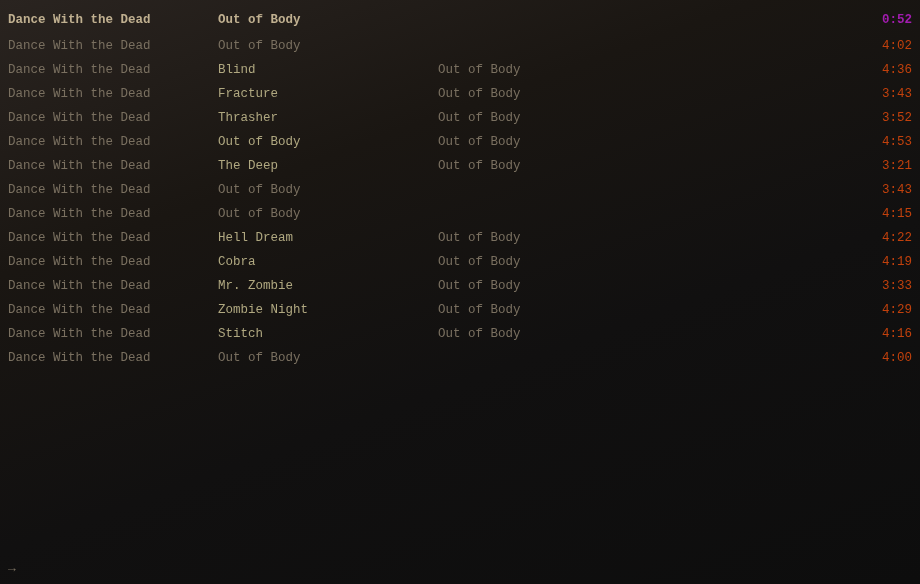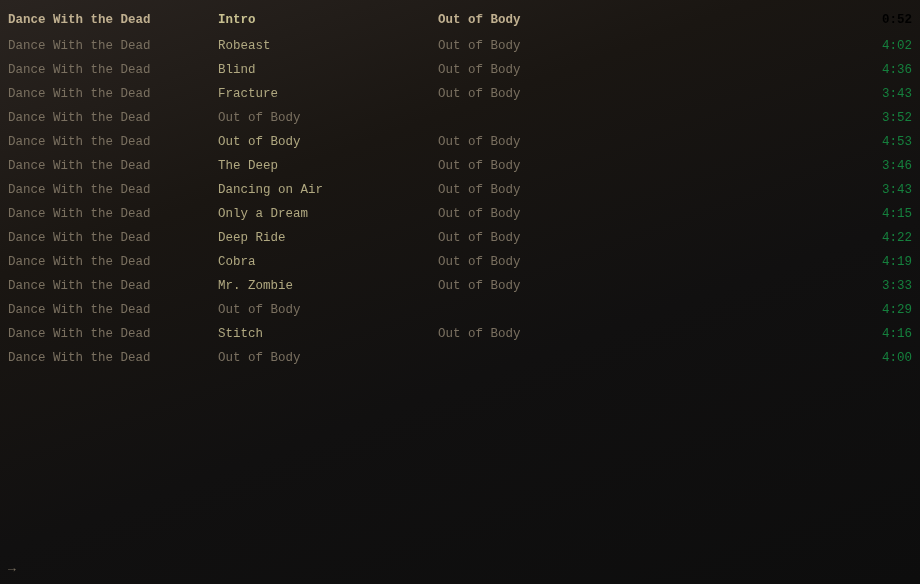--- a/index.html
+++ b/index.html
@@ -65,116 +65,114 @@
       font-size: 12.5px;
     }
 
     .track-row.header .col-album {
       color: #c0b090;
     }
 
     .col-duration {
       width: 60px;
       text-align: right;
-      color: #15803d;
+      color: #c2410c;
       font-size: 12.5px;
     }
 
     .track-row.header .col-duration {
-      color: #000000;
+      color: #a21caf;
     }
 
     .arrow-indicator {
       position: absolute;
       bottom: 8px;
       left: 8px;
       color: #7a7060;
       font-size: 13px;
     }
   </style>
 </head>
 <body>
 
 <div class="track-list">
 
   <div class="track-row header">
     <div class="col-artist">Dance With the Dead</div>
-    <div class="col-title">Intro</div>
     <div class="col-album">Out of Body</div>
     <div class="col-duration">0:52</div>
   </div>
 
   <div id="track-rows">
       <div class="track-row">
         <div class="col-artist">Dance With the Dead</div>
-        <div class="col-title">Robeast</div>
         <div class="col-album">Out of Body</div>
         <div class="col-duration">4:02</div>
       </div>
       <div class="track-row">
         <div class="col-artist">Dance With the Dead</div>
         <div class="col-title">Blind</div>
         <div class="col-album">Out of Body</div>
         <div class="col-duration">4:36</div>
       </div>
       <div class="track-row">
         <div class="col-artist">Dance With the Dead</div>
         <div class="col-title">Fracture</div>
         <div class="col-album">Out of Body</div>
         <div class="col-duration">3:43</div>
       </div>
       <div class="track-row">
         <div class="col-artist">Dance With the Dead</div>
+        <div class="col-title">Thrasher</div>
         <div class="col-album">Out of Body</div>
         <div class="col-duration">3:52</div>
       </div>
       <div class="track-row">
         <div class="col-artist">Dance With the Dead</div>
         <div class="col-title">Out of Body</div>
         <div class="col-album">Out of Body</div>
         <div class="col-duration">4:53</div>
       </div>
       <div class="track-row">
         <div class="col-artist">Dance With the Dead</div>
         <div class="col-title">The Deep</div>
         <div class="col-album">Out of Body</div>
-        <div class="col-duration">3:46</div>
+        <div class="col-duration">3:21</div>
       </div>
       <div class="track-row">
         <div class="col-artist">Dance With the Dead</div>
-        <div class="col-title">Dancing on Air</div>
         <div class="col-album">Out of Body</div>
         <div class="col-duration">3:43</div>
       </div>
       <div class="track-row">
         <div class="col-artist">Dance With the Dead</div>
-        <div class="col-title">Only a Dream</div>
         <div class="col-album">Out of Body</div>
         <div class="col-duration">4:15</div>
       </div>
       <div class="track-row">
         <div class="col-artist">Dance With the Dead</div>
-        <div class="col-title">Deep Ride</div>
+        <div class="col-title">Hell Dream</div>
         <div class="col-album">Out of Body</div>
         <div class="col-duration">4:22</div>
       </div>
       <div class="track-row">
         <div class="col-artist">Dance With the Dead</div>
         <div class="col-title">Cobra</div>
         <div class="col-album">Out of Body</div>
         <div class="col-duration">4:19</div>
       </div>
       <div class="track-row">
         <div class="col-artist">Dance With the Dead</div>
         <div class="col-title">Mr. Zombie</div>
         <div class="col-album">Out of Body</div>
         <div class="col-duration">3:33</div>
       </div>
       <div class="track-row">
         <div class="col-artist">Dance With the Dead</div>
+        <div class="col-title">Zombie Night</div>
         <div class="col-album">Out of Body</div>
         <div class="col-duration">4:29</div>
       </div>
       <div class="track-row">
         <div class="col-artist">Dance With the Dead</div>
         <div class="col-title">Stitch</div>
         <div class="col-album">Out of Body</div>
         <div class="col-duration">4:16</div>
       </div>
       <div class="track-row">

